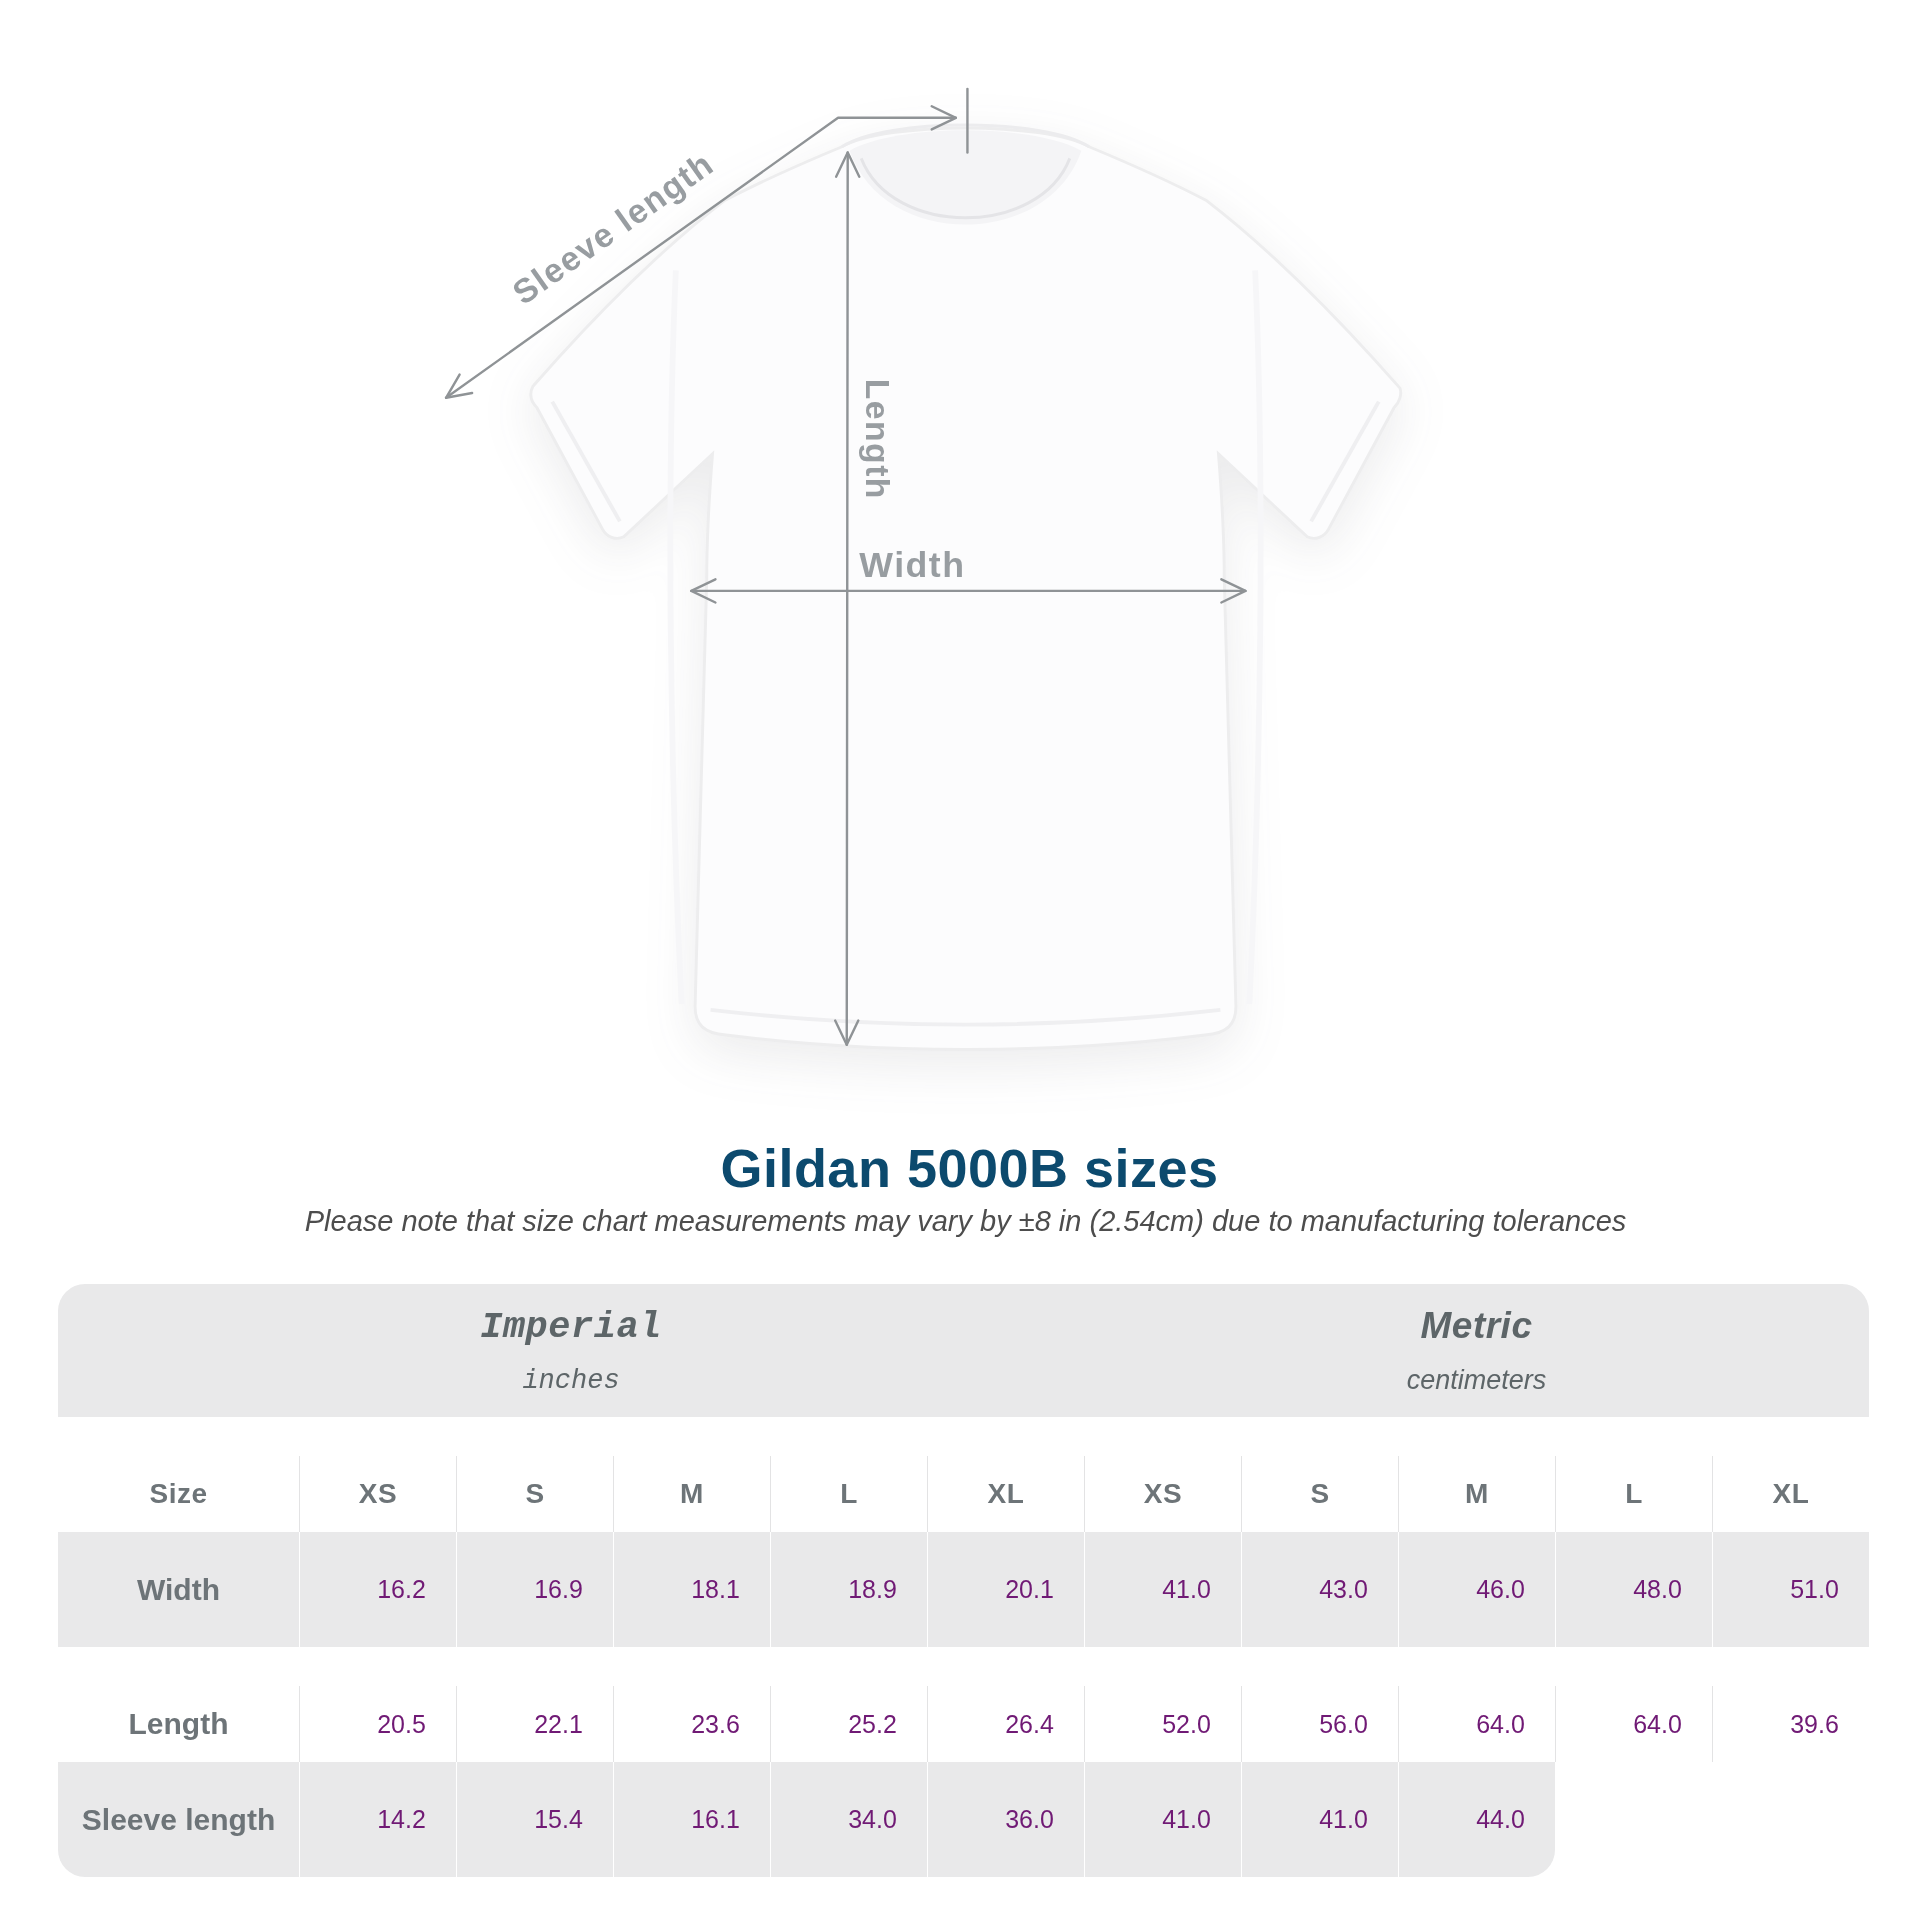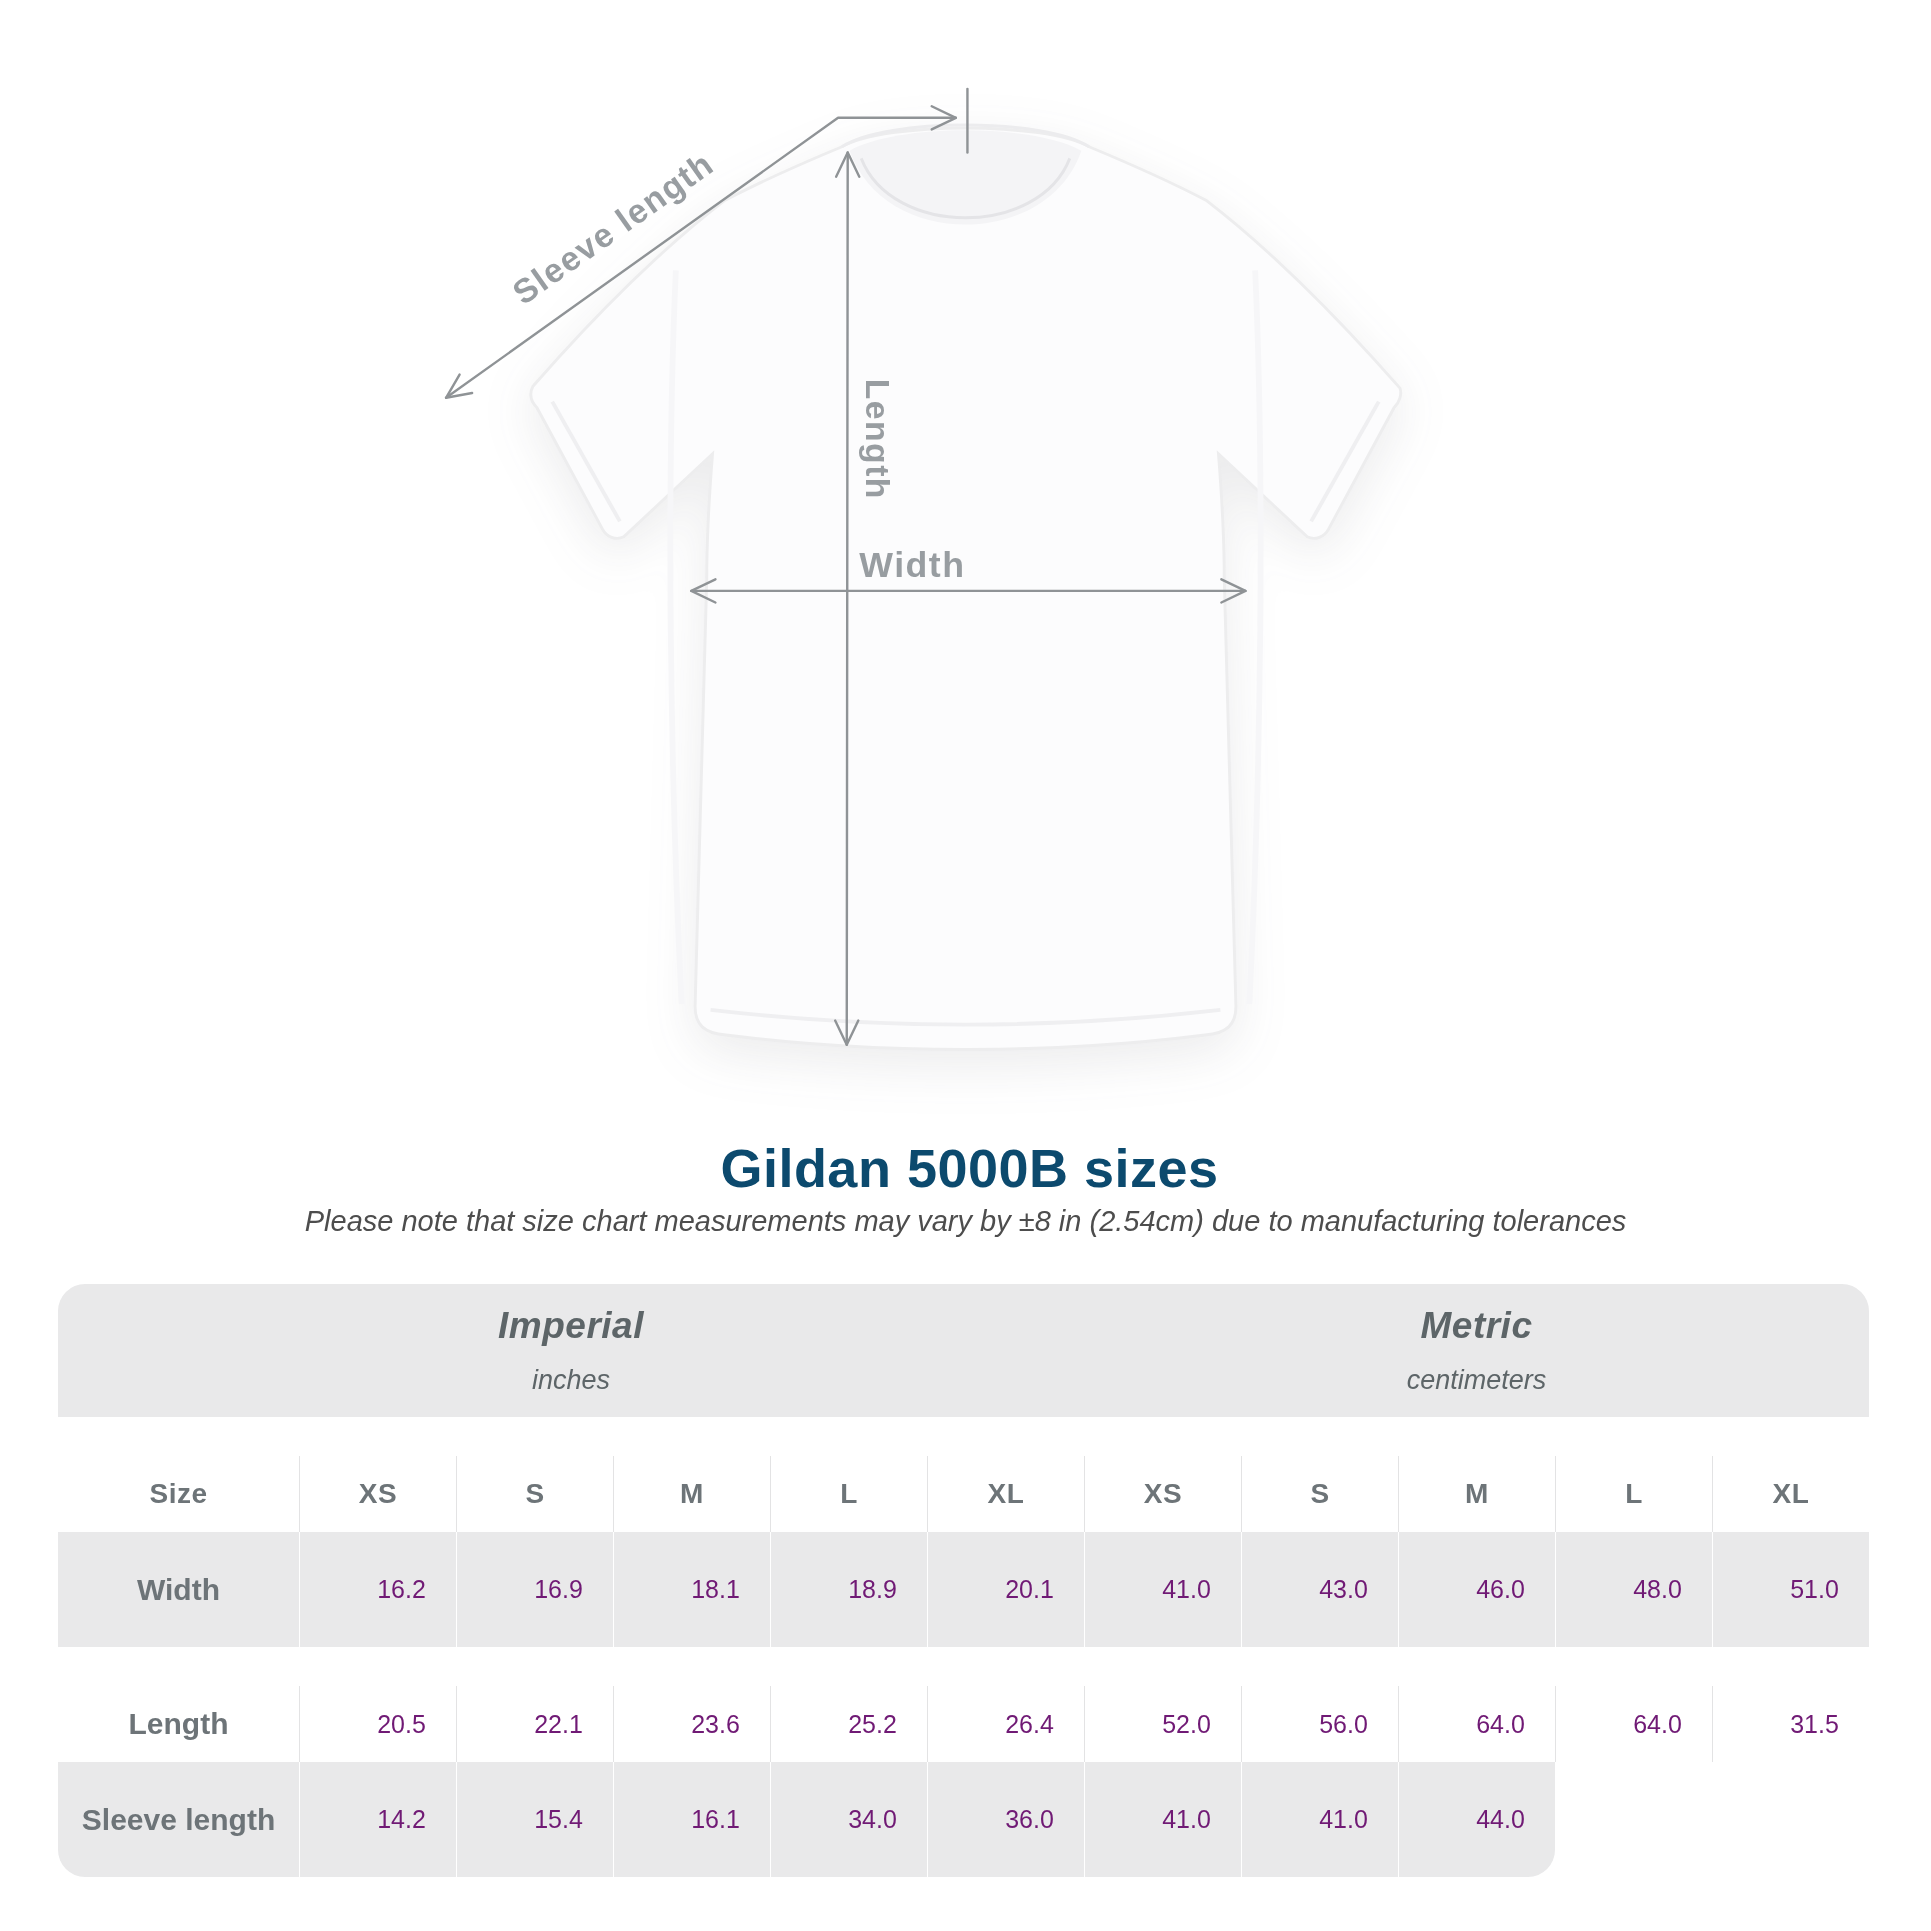--- a/index.html
+++ b/index.html
@@ -23,21 +23,21 @@
   }
   
   .size-table{
     position:absolute;top:1284px;left:58px;width:1815px;
     display:grid;
     grid-template-columns:241px repeat(10,157px);
     grid-template-rows:133px 115px 115px 115px 115px;
   }
   .cell{display:flex;align-items:center;justify-content:center;}
   .band{background:#e9e9ea;flex-direction:column;}
-  .band-left{grid-column:1 / span 6;border-radius:27px 0 0 0;}
+  .band-left{grid-column:1 / span 6;border-radius:27px 0 0 0;font-family:Liberation Mono, monospace;}
   .band-right{grid-column:7 / span 5;border-radius:0 27px 0 0;}
   .band .g-label{font-size:37px;font-weight:bold;font-style:italic;color:#5d6568;letter-spacing:0.5px;}
   .band .g-sub{font-size:27px;font-style:italic;color:#5d6568;margin-top:18px;}
   .white{background:#ffffff;margin-top:39px;}
   .gray{background:#e9e9ea;}
   .white.sep{border-left:1.9px solid #e3e3e4;}
   .gray.sep{border-left:1.9px solid #ffffff;}
   .head{font-size:28px;font-weight:bold;color:#6d7478;letter-spacing:0.5px;}
   .rowlab{font-size:30px;font-weight:bold;color:#6d7478;}
   .val{font-size:25px;color:#701a75;padding-left:47px;}
@@ -150,21 +150,21 @@
     <div class="cell white rowlab">Length</div>
     <div class="cell white sep val">20.5</div>
     <div class="cell white sep val">22.1</div>
     <div class="cell white sep val">23.6</div>
     <div class="cell white sep val">25.2</div>
     <div class="cell white sep val">26.4</div>
     <div class="cell white sep val">52.0</div>
     <div class="cell white sep val">56.0</div>
     <div class="cell white sep val">64.0</div>
     <div class="cell white sep val">64.0</div>
-    <div class="cell white sep val">31.5</div>
+    <div class="cell white sep val">39.6</div>
 
     <div class="cell gray rowlab corner-bl">Sleeve length</div>
     <div class="cell gray sep val">14.2</div>
     <div class="cell gray sep val">15.4</div>
     <div class="cell gray sep val">16.1</div>
     <div class="cell gray sep val">34.0</div>
     <div class="cell gray sep val">36.0</div>
     <div class="cell gray sep val">41.0</div>
     <div class="cell gray sep val">41.0</div>
     <div class="cell gray sep val corner-br">44.0</div>

